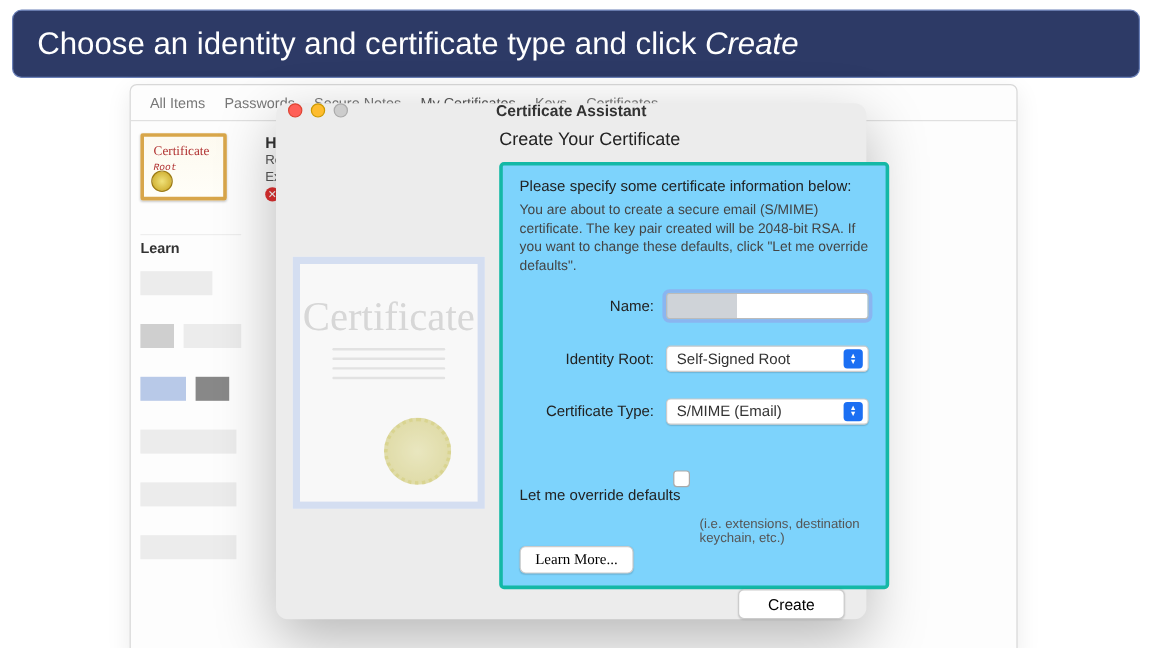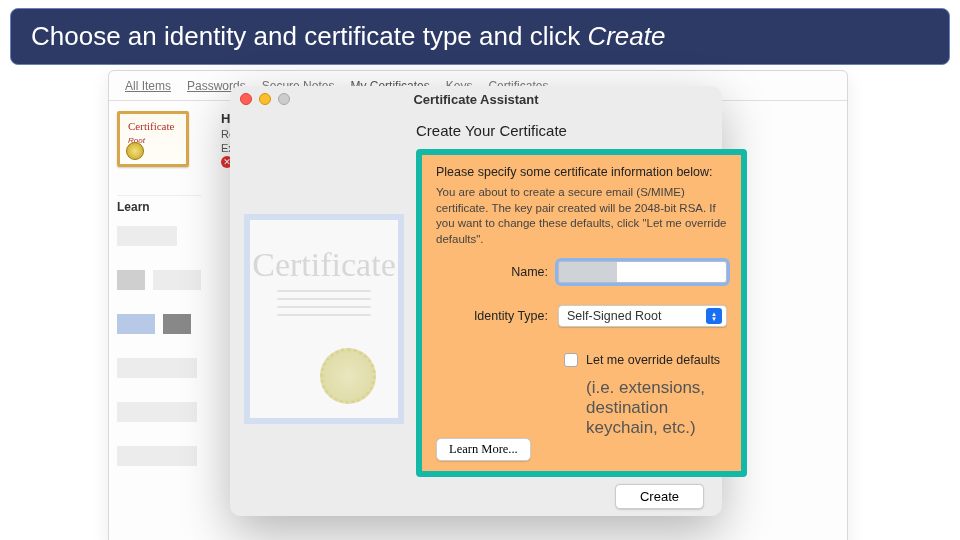--- a/index.html
+++ b/index.html
@@ -38,21 +38,21 @@
   }
   .kc-tabs {
     height: 30px;
     border-bottom: 1px solid #e0e0e0;
     display: flex;
     gap: 16px;
     padding: 6px 16px 0;
     font-size: 12px;
     color: #777;
   }
-  .kc-tab { padding: 2px 0; text-decoration: underline; }
+  .kc-tab { padding: 2px 0; }
   .kc-tab.active { color: #555; border-bottom: 2px solid #888; font-weight: 500;}
   .kc-content { display:flex; height: calc(100% - 30px); }
   .kc-left { width: 100px; padding: 10px 8px; }
   .cert-icon {
     width: 72px; height: 56px;
     background: linear-gradient(#fdfaf0,#fffef8);
     border: 3px solid #d8a64a;
     border-radius: 2px;
     position: relative;
     box-shadow: 0 1px 2px rgba(0,0,0,0.2);
@@ -62,21 +62,21 @@
     width:18px; height:18px; border-radius:50%;
     background: radial-gradient(#f0e27a,#c7a21e);
     border:1px solid #9c7a12;
   }
   .cert-icon .ctext {
     position:absolute; top:6px; left:8px;
     font-family: cursive; font-size:11px; color:#b03030;
   }
   .cert-icon .csub {
     position:absolute; top:22px; left:8px;
-    font-family: Liberation Sans, sans-serif; font-size:8px; color:#b03030; font-style:italic;
+    font-family: Liberation Mono, monospace; font-size:8px; color:#b03030; font-style:italic;
   }
   .kc-right { flex:1; padding:10px 12px; }
   .kc-head { font-size:13px; font-weight:600; }
   .kc-sub { font-size:11px; color:#555; margin-top:2px; display:flex; align-items:center; gap:4px;}
   .err-dot { width:12px;height:12px;border-radius:50%;background:#e03030;color:#fff;font-size:9px;display:flex;align-items:center;justify-content:center;}
   .kc-namecol { margin-top: 28px; font-weight:600; font-size:12px; padding:4px 0; border-top:1px solid #eee;}
   .kc-rows { margin-top:8px; }
   .row { height:20px; margin-bottom:24px; display:flex; gap:8px;}
   .blk { background:#ececec; height:20px; }
   .blk.d { background:#cfcfcf; }
@@ -131,21 +131,21 @@
   .bigcert .seal {
     position:absolute; bottom:14px; right:22px;
     width:56px;height:56px;border-radius:50%;
     background: radial-gradient(#e8e4a8,#d6cf7a);
     border: 3px dotted #d0c860;
   }
   .bigcert .line { width:64%; height:2px; background:#ddd; margin-top:6px; border-radius:2px;}
   .mright { flex:1; display:flex; flex-direction:column; }
   .h1 { font-weight:400; font-size:15px; margin: 2px 0 10px; color:#222;}
   .panel {
-    flex:1; background:#fdba74; border:6px solid #14b8a6;
+    flex:1; background:#7dd3fc; border:3px solid #14b8a6;
     border-radius:4px; padding:10px 14px;
     display:flex; flex-direction:column;
   }
   .lead { font-size:12.5px; margin-bottom:6px; color:#222;}
   .desc { font-size:11.5px; color:#444; line-height:1.35; margin-bottom:14px;}
   .frow { display:flex; align-items:center; margin-bottom:22px; }
   .flabel { width:122px; text-align:right; padding-right:10px; font-size:12.5px; color:#222;}
   .finput {
     flex:1; height:22px;
     border:1px solid #bbb; border-radius:3px;
@@ -164,27 +164,27 @@
     background:#fff; font-size:12.5px; padding:0 4px 0 8px;
     box-shadow: 0 0.5px 1px rgba(0,0,0,0.15);
     gap: 20px;
   }
   .chev {
     width:16px;height:16px;border-radius:3px;
     background:#1b6ff3; color:#fff;
     display:flex;flex-direction:column;align-items:center;justify-content:center;
     font-size:7px; line-height:5px;
   }
-  .checkrow { display:flex; margin-top:4px; }
+  .checkrow { display:flex; margin-top:16px;flex-direction:column; }
   .checkbox {
     width:14px;height:14px;border:1px solid #aaa;border-radius:3px;
     background:#fff; margin-right:8px; margin-left:128px;
   }
   .chklabel { font-size:12.5px; color:#222; }
-  .hint { font-size:17px; color:#555; margin-left:150px; margin-top:11px;}
+  .hint { font-size:11px; color:#555; margin-left:150px; margin-top:11px;}
   .panel-spacer{flex:1;}
   .learn {
     align-self:flex-start;
     background:#fff; border:1px solid #ccc; border-radius:5px;
     padding:3px 12px; font-size:12.5px;
     box-shadow: 0 0.5px 1px rgba(0,0,0,0.12);
     font-family: Liberation Serif, serif;
   }
   .footer {
     height:44px; display:flex; align-items:center; justify-content:flex-end;
@@ -278,26 +278,33 @@
       <div class="h1">Create Your Certificate</div>
       <div class="panel">
         <div class="lead">Please specify some certificate information below:</div>
         <div class="desc">You are about to create a secure email (S/MIME) certificate. The key pair created will be 2048-bit RSA. If you want to change these defaults, click "Let me override defaults".</div>
 
         <div class="frow">
           <div class="flabel">Name:</div>
           <input class="finput focus" value="" style="">
         </div>
         <div class="frow">
-          <div class="flabel">Identity Type:</div>
+          <div class="flabel">Identity Root:</div>
           <div class="fselect">
             <span>Self-Signed Root</span>
             <span class="chev">▴<br>▾</span>
           </div>
         </div>
+        <div class="frow">
+          <div class="flabel">Certificate Type:</div>
+          <div class="fselect">
+            <span>S/MIME (Email)</span>
+            <span class="chev">▴<br>▾</span>
+          </div>
+        </div>
 
         <div class="checkrow">
           <div class="checkbox"></div>
           <div class="chklabel">Let me override defaults</div>
         </div>
         <div class="hint">(i.e. extensions, destination keychain, etc.)</div>
 
         <div class="panel-spacer"></div>
         <button class="learn">Learn More...</button>
       </div>

